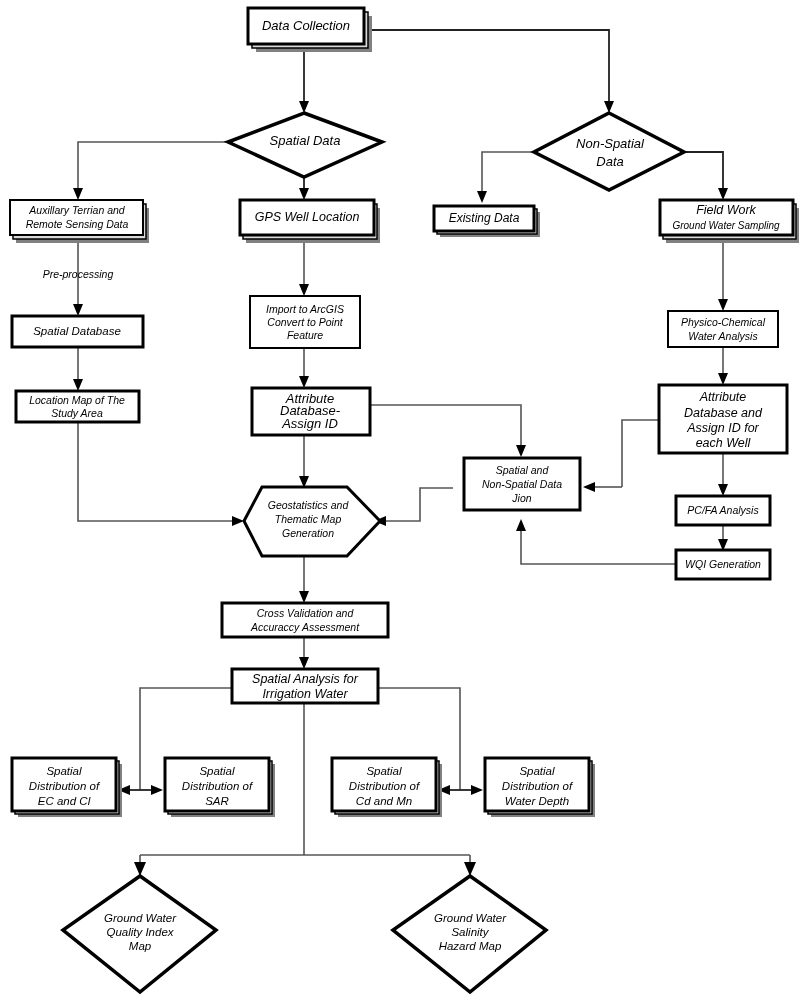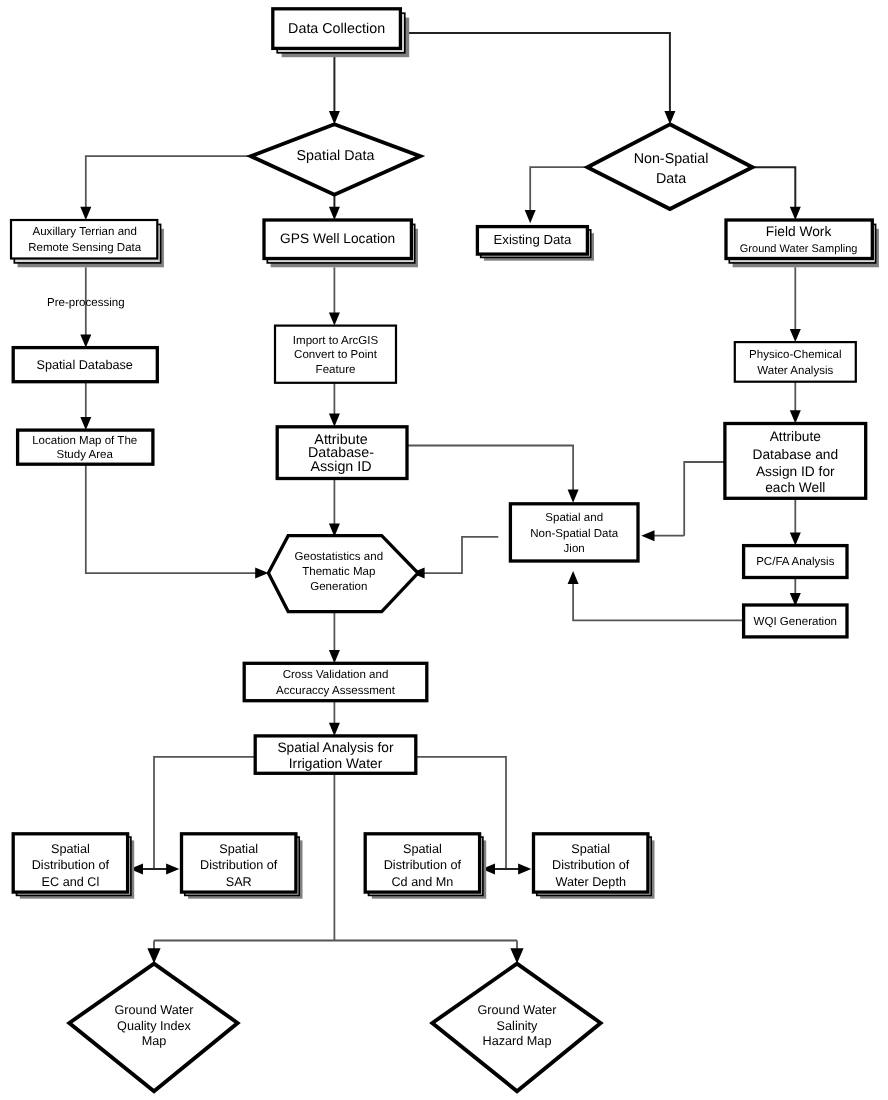--- a/index.html
+++ b/index.html
@@ -9,20 +9,21 @@
   }
   body {
     font-family: "Liberation Sans", sans-serif;
   }
   #diagram-root {
     position: relative;
     width: 807px;
     height: 1000px;
     background: #ffffff;
     overflow: hidden;
+    font-style: italic;
   }
   svg.flow {
     position: absolute;
     top: 0;
     left: 0;
     width: 807px;
     height: 1000px;
   }
   .node-text {
     font-family: "Liberation Sans", sans-serif;

